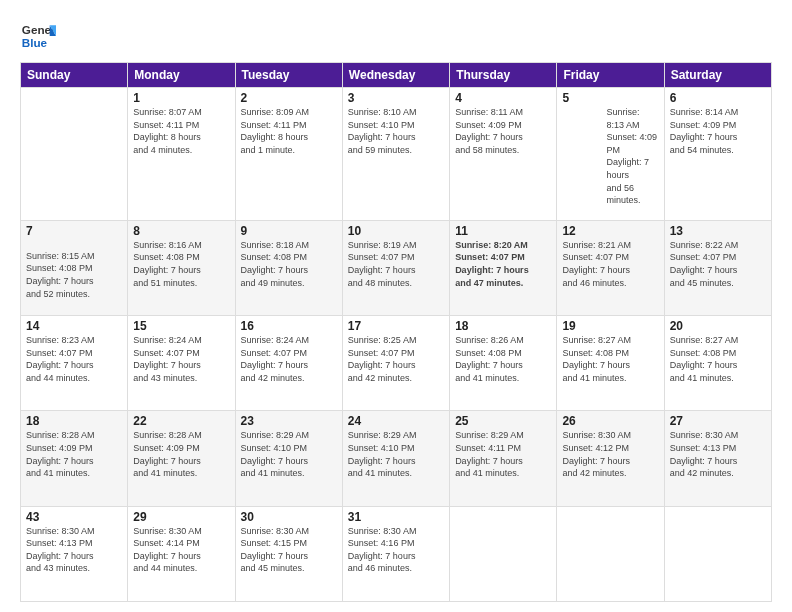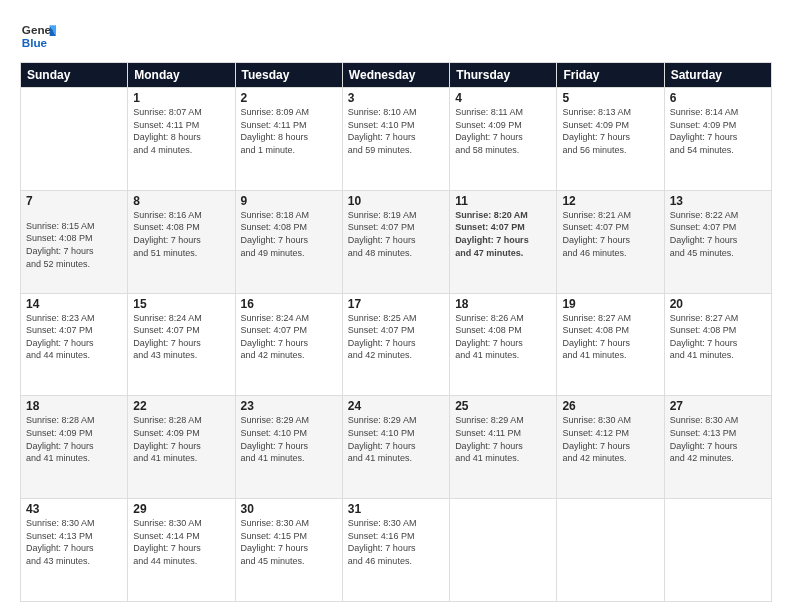--- a/index.html
+++ b/index.html
@@ -45,21 +45,21 @@
     .location {
       font-size: 13px;
       color: #444;
     }
     .calendar {
       width: 100%;
       border-collapse: collapse;
       flex: 1;
     }
     .calendar th {
-      background-color: #0f172a;
+      background-color: #4c1d95;
       color: #fff;
       font-size: 12px;
       font-weight: bold;
       padding: 5px 6px;
       text-align: left;
       border: 1px solid #ddd;
     }
     .calendar td {
       border: 1px solid #ddd;
       vertical-align: top;
@@ -148,21 +148,21 @@
           </td>
           <td>
             <span class="day-number">4</span>
             <div class="day-info" style="white-space: pre-line;">Sunrise: 8:11 AM
 Sunset: 4:09 PM
 Daylight: 7 hours
 and 58 minutes.</div>
           </td>
           <td>
             <span class="day-number">5</span>
-            <div class="day-info" style="white-space: pre-line;">Sunrise: 8:13 AM
+            <div class="day-info" style="white-space: pre-line; margin-left: 44px;">Sunrise: 8:13 AM
 Sunset: 4:09 PM
 Daylight: 7 hours
 and 56 minutes.</div>
           </td>
           <td>
             <span class="day-number">6</span>
             <div class="day-info" style="white-space: pre-line;">Sunrise: 8:14 AM
 Sunset: 4:09 PM
 Daylight: 7 hours
 and 54 minutes.</div>

